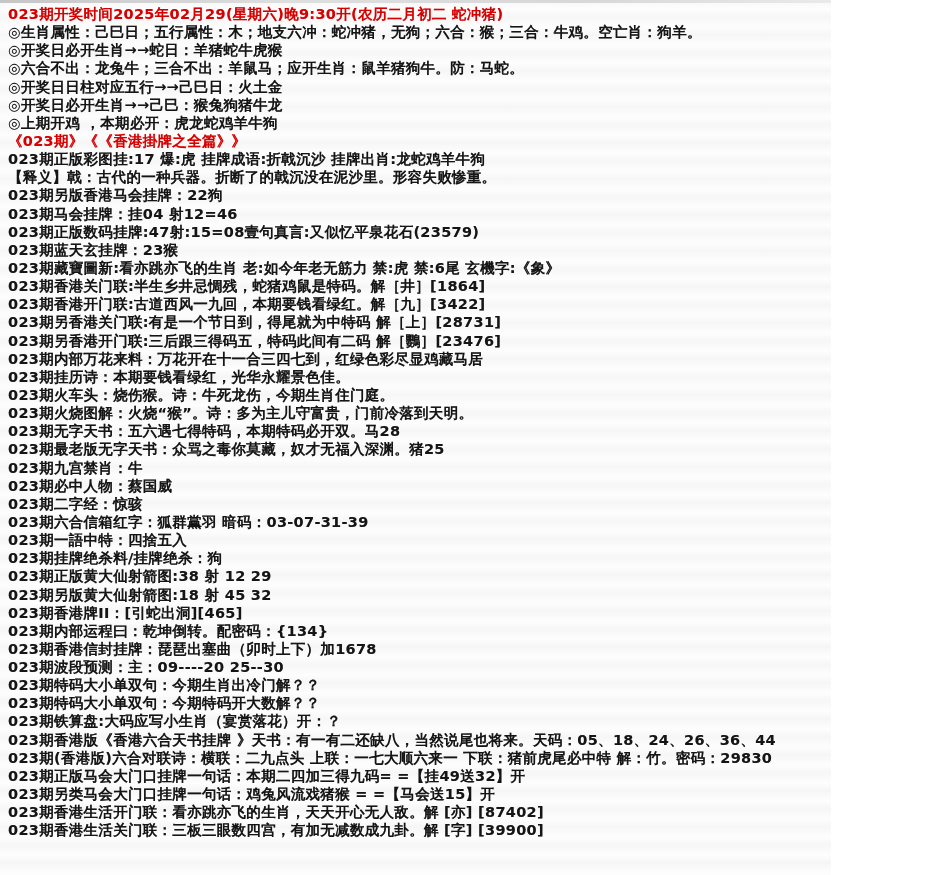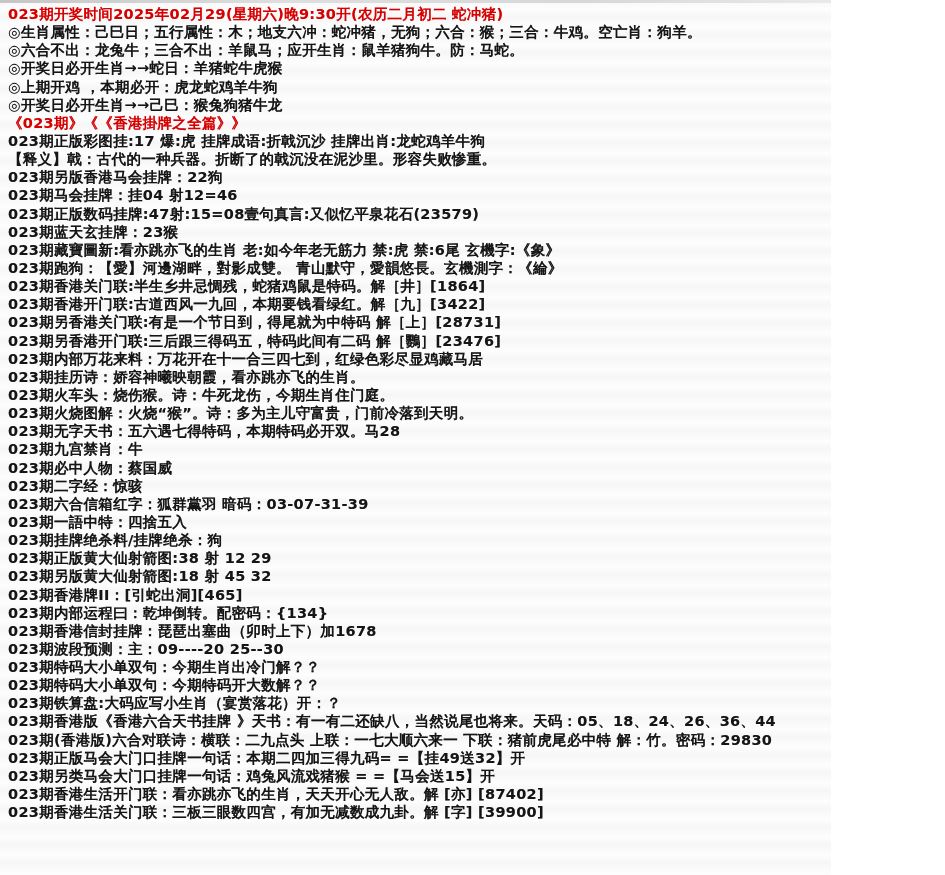--- a/index.html
+++ b/index.html
@@ -54,42 +54,43 @@
   }
 </style>
 </head>
 <body>
 
 <div class="doc">
   <div class="top-streak"></div>
   <div class="lines" id="lines-container">
       <div class="line red">023期开奖时间2025年02月29(星期六)晚9:30开(农历二月初二 蛇冲猪)</div>
       <div class="line">◎生肖属性：己巳日；五行属性：木；地支六冲：蛇冲猪，无狗；六合：猴；三合：牛鸡。空亡肖：狗羊。</div>
+      <div class="line">◎开奖日必开生肖→→蛇日：羊猪蛇牛虎猴</div>
       <div class="line">◎六合不出：龙兔牛；三合不出：羊鼠马；应开生肖：鼠羊猪狗牛。防：马蛇。</div>
-      <div class="line">◎开奖日必开生肖→→蛇日：羊猪蛇牛虎猴</div>
+      <div class="line">◎开奖日日柱对应五行→→己巳日：火土金</div>
+      <div class="line">◎开奖日必开生肖→→己巳：猴兔狗猪牛龙</div>
       <div class="line">◎上期开鸡 ，本期必开：虎龙蛇鸡羊牛狗</div>
-      <div class="line">◎开奖日必开生肖→→己巳：猴兔狗猪牛龙</div>
       <div class="line red">《023期》《《香港掛牌之全篇》》</div>
       <div class="line">023期正版彩图挂:17 爆:虎 挂牌成语:折戟沉沙 挂牌出肖:龙蛇鸡羊牛狗</div>
       <div class="line">【释义】戟：古代的一种兵器。折断了的戟沉没在泥沙里。形容失败惨重。</div>
       <div class="line">023期另版香港马会挂牌：22狗</div>
       <div class="line">023期马会挂牌：挂04 射12=46</div>
       <div class="line">023期正版数码挂牌:47射:15=08壹句真言:又似忆平泉花石(23579)</div>
       <div class="line">023期蓝天玄挂牌：23猴</div>
       <div class="line">023期藏寶圖新:看亦跳亦飞的生肖 老:如今年老无筋力 禁:虎 禁:6尾 玄機字:《象》</div>
-      <div class="line">023期跑狗：【愛】河邊湖畔，對影成雙。 青山默守，愛韻悠長。玄機測字：《綸》</div>
       <div class="line">023期香港关门联:半生乡井忌惆残，蛇猪鸡鼠是特码。解［井］[1864]</div>
       <div class="line">023期香港开门联:古道西风一九回，本期要钱看绿红。解［九］[3422]</div>
       <div class="line">023期另香港关门联:有是一个节日到，得尾就为中特码 解［上］[28731]</div>
       <div class="line">023期另香港开门联:三后跟三得码五，特码此间有二码 解［鸚］[23476]</div>
       <div class="line">023期内部万花来料：万花开在十一合三四七到，红绿色彩尽显鸡藏马居</div>
-      <div class="line">023期挂历诗：娇容神曦映朝霞，看亦跳亦飞的生肖。</div>
+      <div class="line">023期挂历诗：本期要钱看绿红，光华永耀景色佳。</div>
       <div class="line">023期火车头：烧伤猴。诗：牛死龙伤，今期生肖住门庭。</div>
       <div class="line">023期火烧图解：火烧“猴”。诗：多为主儿守富贵，门前冷落到天明。</div>
       <div class="line">023期无字天书：五六遇七得特码，本期特码必开双。马28</div>
+      <div class="line">023期最老版无字天书：众骂之毒你莫藏，奴才无福入深渊。猪25</div>
       <div class="line">023期九宫禁肖：牛</div>
       <div class="line">023期必中人物：蔡国威</div>
       <div class="line">023期二字经：惊骇</div>
       <div class="line">023期六合信箱红字：狐群黨羽 暗码：03-07-31-39</div>
       <div class="line">023期一語中特：四捨五入</div>
       <div class="line">023期挂牌绝杀料/挂牌绝杀：狗</div>
       <div class="line">023期正版黄大仙射箭图:38 射 12 29</div>
       <div class="line">023期另版黄大仙射箭图:18 射 45 32</div>
       <div class="line">023期香港牌II：[引蛇出洞][465]</div>
       <div class="line">023期内部运程曰：乾坤倒转。配密码：{134}</div>

